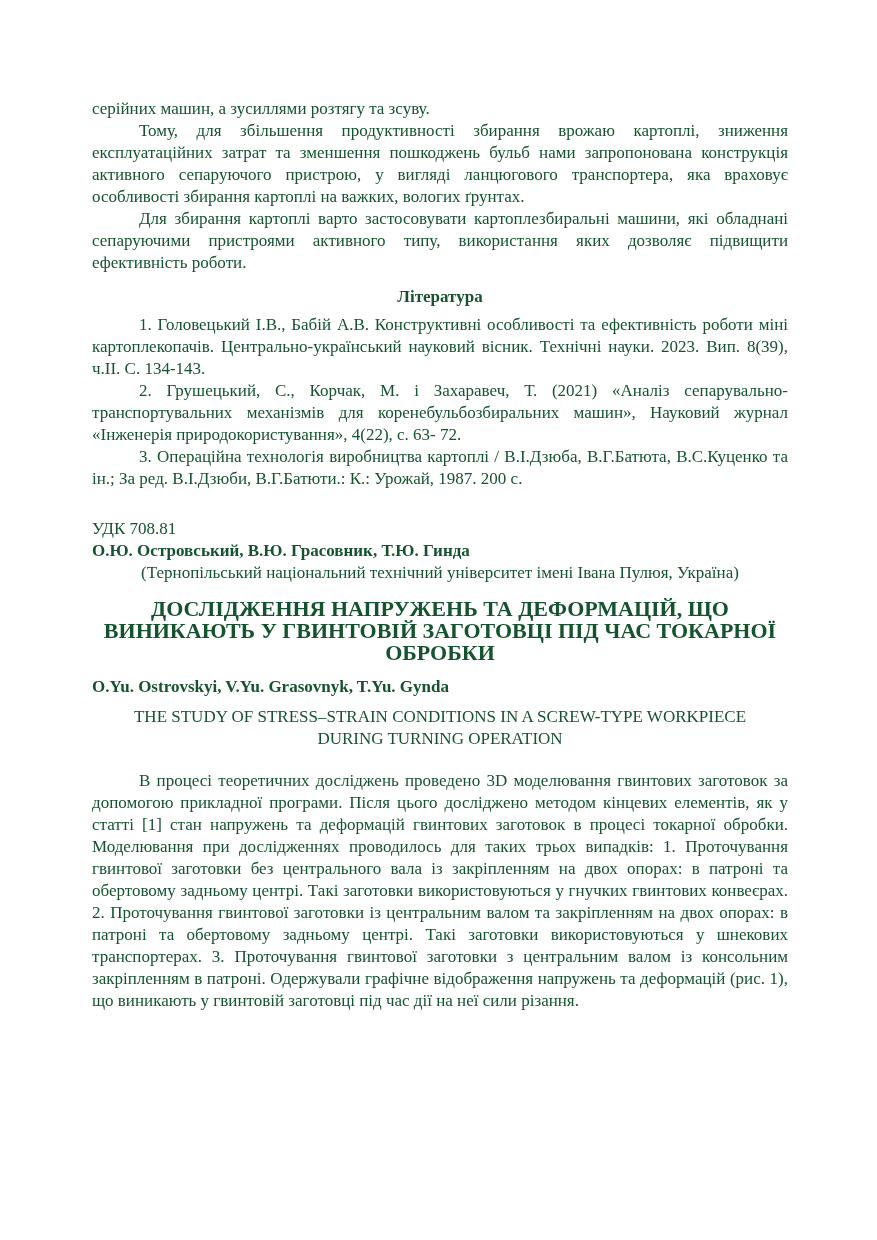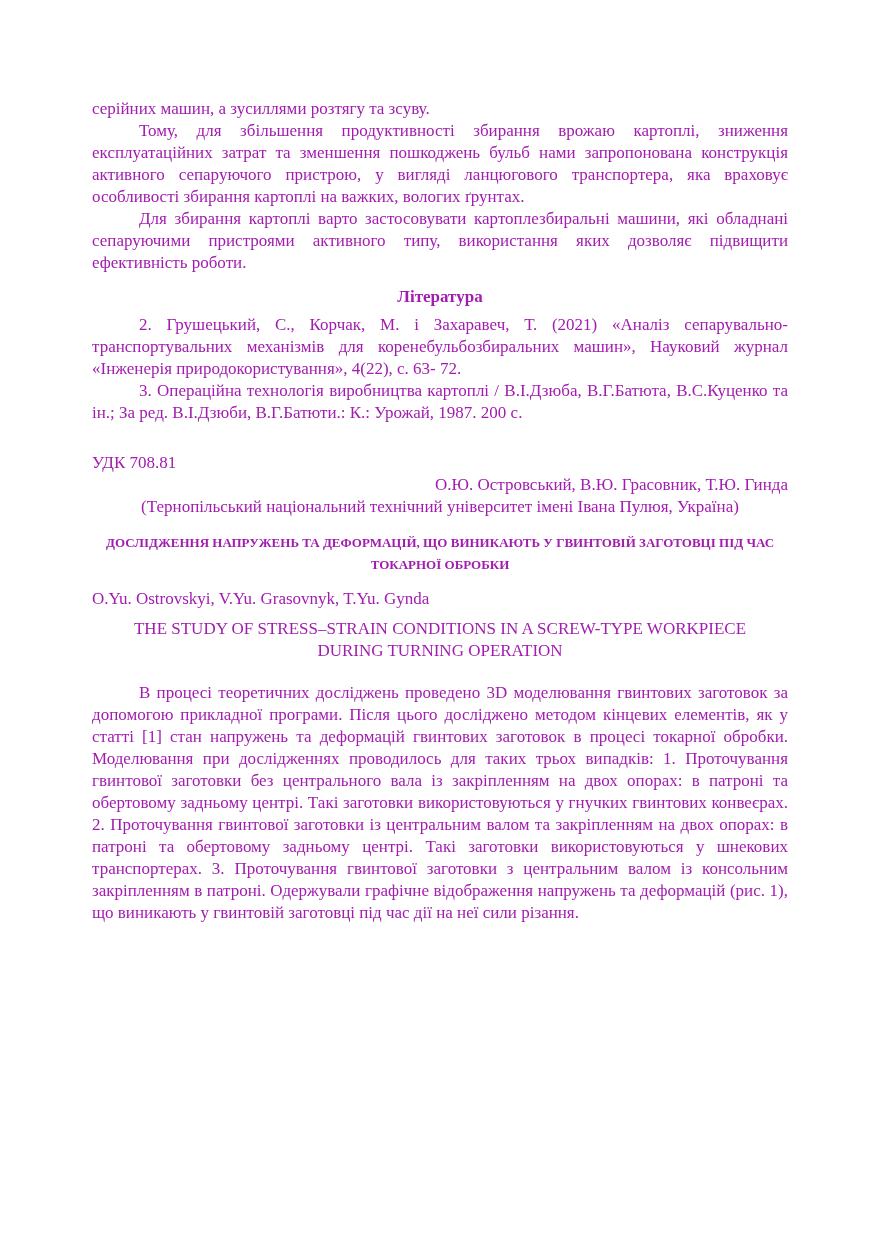--- a/index.html
+++ b/index.html
@@ -5,21 +5,21 @@
   html, body {
     margin: 0;
     padding: 0;
     background: #ffffff;
   }
   .page {
     position: relative;
     width: 877px;
     height: 1068px;
     background: #ffffff;
-    color: #a21caf;
+    color: #14532d;
     font-family: "Liberation Serif", "DejaVu Serif", serif;
     font-size: 17px;
     line-height: 22px;
     overflow: hidden;
   }
   .content {
     position: absolute;
     top: 98px;
     left: 92px;
     width: 696px;
@@ -41,39 +41,39 @@
   }
   .article-header {
     margin-top: 28px;
   }
   .udc {
     text-indent: 0;
     text-align: left;
   }
   .authors-ua {
     text-indent: 0;
-    text-align: right;
-    font-weight: normal;
+    text-align: left;
+    font-weight: bold;
   }
   .affiliation {
     text-indent: 0;
     text-align: center;
   }
   .title-ua {
     margin: 14px 0 0 0;
-    font-size: 13px;
+    font-size: 22px;
     font-weight: bold;
     text-align: center;
     line-height: 22px;
   }
   .authors-en {
     margin-top: 12px;
     text-indent: 0;
     text-align: left;
-    font-weight: normal;
+    font-weight: bold;
   }
   .title-en {
     margin: 8px;
     font-size: 17px;
     font-weight: normal;
     text-align: center;
     line-height: 22px;
   }
   .abstract {
     margin-top: 20px;
@@ -94,20 +94,21 @@
   <div class="content">
 
     <p class="no-indent">серійних машин, а зусиллями розтягу та зсуву.</p>
 
     <p>Тому, для збільшення продуктивності збирання врожаю картоплі, зниження експлуатаційних затрат та зменшення пошкоджень бульб нами запропонована конструкція активного сепаруючого пристрою, у вигляді ланцюгового транспортера, яка враховує особливості збирання картоплі на важких, вологих ґрунтах.</p>
 
     <p>Для збирання картоплі варто застосовувати картоплезбиральні машини, які обладнані сепаруючими пристроями активного типу, використання яких дозволяє підвищити ефективність роботи.</p>
 
     <h3 class="section-heading">Література</h3>
 
+    <p>1. Головецький І.В., Бабій А.В. Конструктивні особливості та ефективність роботи міні картоплекопачів. Центрально-український науковий вісник. Технічні науки. 2023. Вип. 8(39), ч.ІІ. С. 134-143.</p>
 
     <p>2. Грушецький, С., Корчак, М. і Захаравеч, Т. (2021) «Аналіз сепарувально-транспортувальних механізмів для коренебульбозбиральних машин», Науковий журнал «Інженерія природокористування», 4(22), с. 63- 72.</p>
 
     <p>3. Операційна технологія виробництва картоплі / В.І.Дзюба, В.Г.Батюта, В.С.Куценко та ін.; За ред. В.І.Дзюби, В.Г.Батюти.:  К.: Урожай, 1987. 200 с.</p>
 
 
     <div class="article-header">
       <p class="udc">УДК 708.81</p>
       <p class="authors-ua">О.Ю. Островський, В.Ю. Грасовник, Т.Ю. Гинда</p>
       <p class="affiliation">(Тернопільський національний технічний університет імені Івана Пулюя, Україна)</p>

